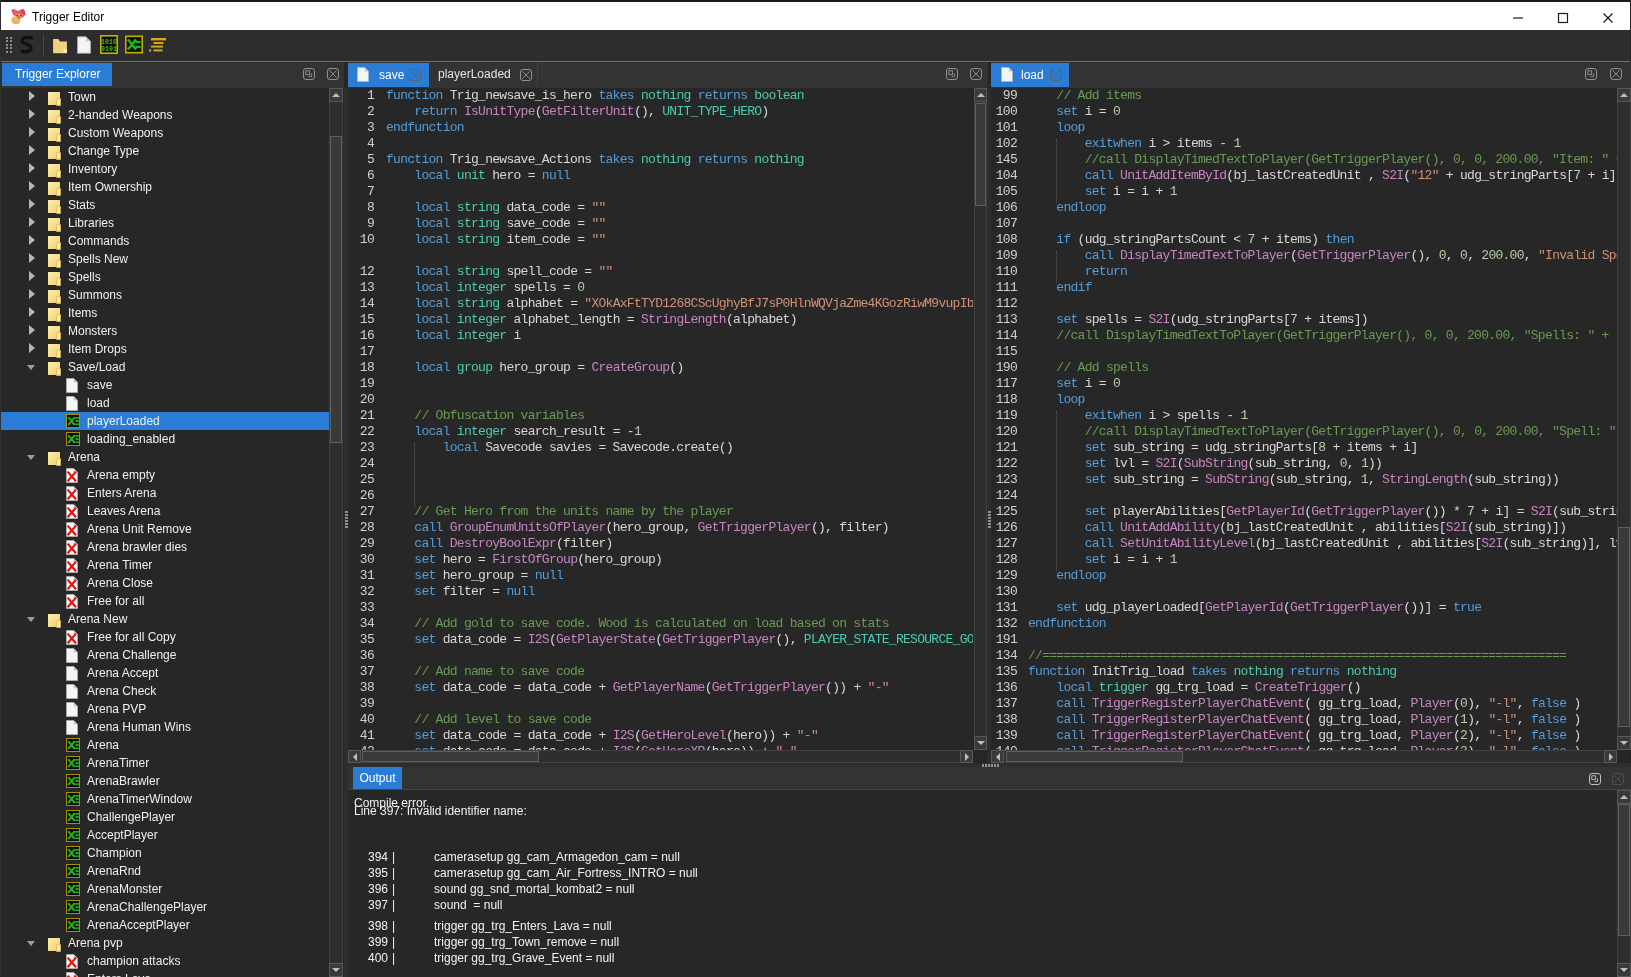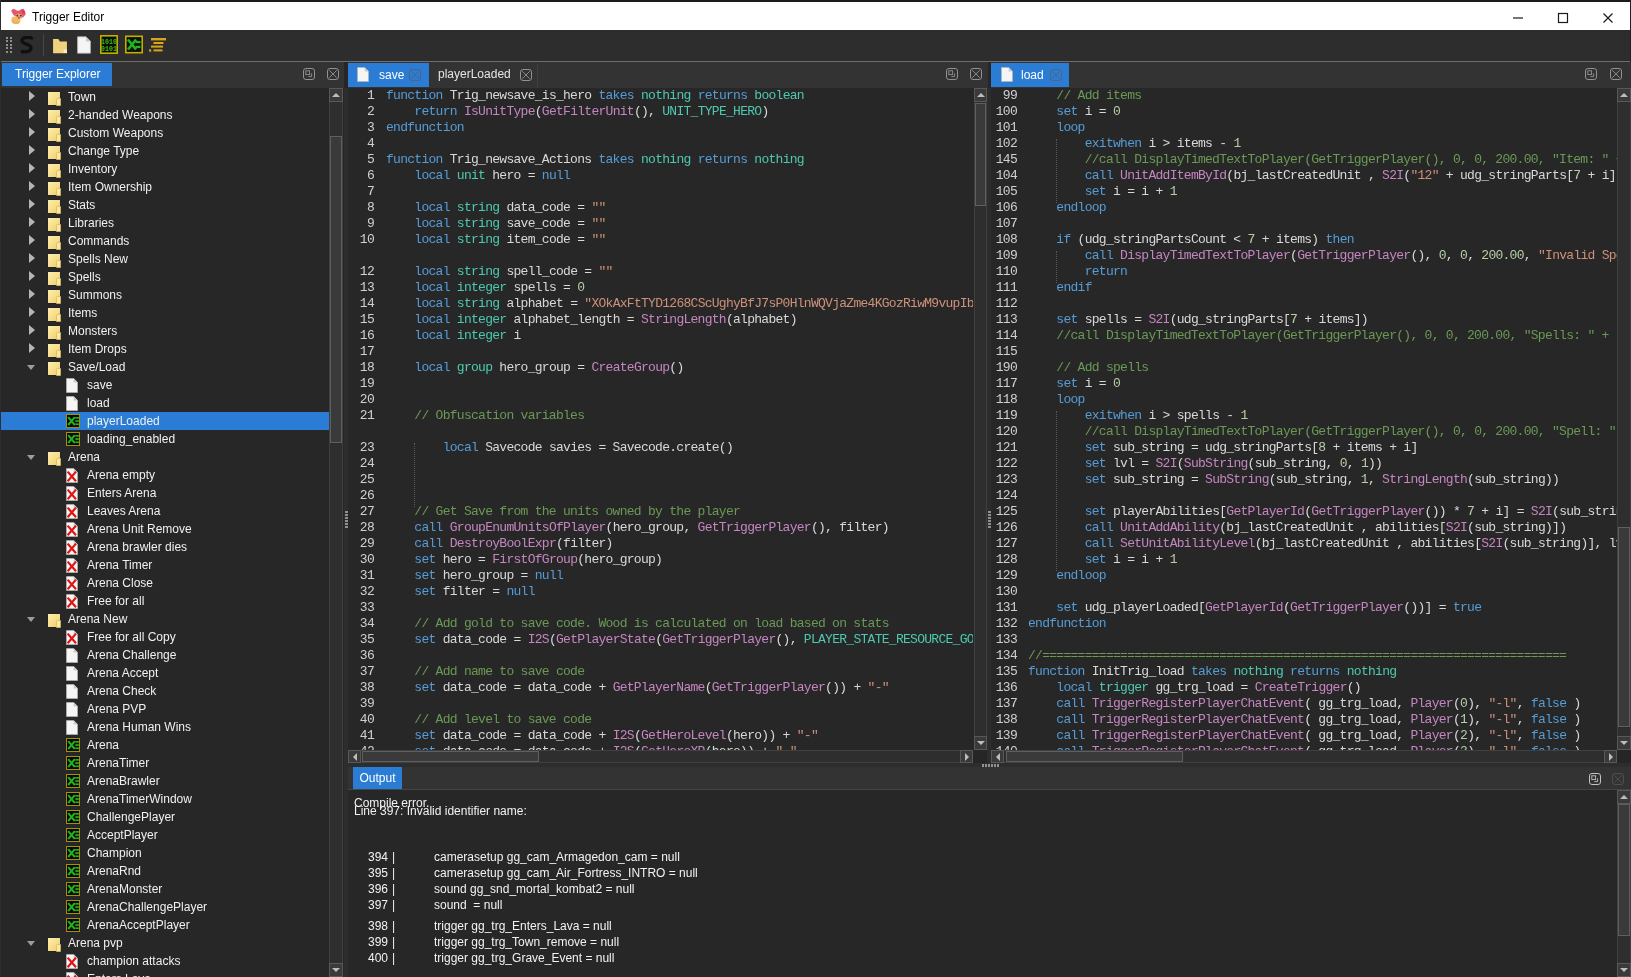--- a/index.html
+++ b/index.html
@@ -748,25 +748,26 @@
 <div class="ln" style="top:176px"><span class="no" style="width:26px">12</span><span class="cd" style="left:38px"><span class="w">    </span><span class="k">local</span><span class="w"> </span><span class="t">string</span><span class="w"> spell_code = </span><span class="s">""</span></span></div>
 <div class="ln" style="top:192px"><span class="no" style="width:26px">13</span><span class="cd" style="left:38px"><span class="w">    </span><span class="k">local</span><span class="w"> </span><span class="t">integer</span><span class="w"> spells = </span><span class="n">0</span></span></div>
 <div class="ln" style="top:208px"><span class="no" style="width:26px">14</span><span class="cd" style="left:38px"><span class="w">    </span><span class="k">local</span><span class="w"> </span><span class="t">string</span><span class="w"> alphabet = </span><span class="s">"XOkAxFtTYD1268CScUghyBfJ7sP0HlnWQVjaZme4KGozRiwM9vupIbqrDeN53c</span></span></div>
 <div class="ln" style="top:224px"><span class="no" style="width:26px">15</span><span class="cd" style="left:38px"><span class="w">    </span><span class="k">local</span><span class="w"> </span><span class="t">integer</span><span class="w"> alphabet_length = </span><span class="f">StringLength</span><span class="w">(alphabet)</span></span></div>
 <div class="ln" style="top:240px"><span class="no" style="width:26px">16</span><span class="cd" style="left:38px"><span class="w">    </span><span class="k">local</span><span class="w"> </span><span class="t">integer</span><span class="w"> i</span></span></div>
 <div class="ln" style="top:256px"><span class="no" style="width:26px">17</span><span class="cd" style="left:38px"></span></div>
 <div class="ln" style="top:272px"><span class="no" style="width:26px">18</span><span class="cd" style="left:38px"><span class="w">    </span><span class="k">local</span><span class="w"> </span><span class="t">group</span><span class="w"> hero_group = </span><span class="f">CreateGroup</span><span class="w">()</span></span></div>
 <div class="ln" style="top:288px"><span class="no" style="width:26px">19</span></div>
 <div class="ln" style="top:304px"><span class="no" style="width:26px">20</span><span class="cd" style="left:38px"></span></div>
 <div class="ln" style="top:320px"><span class="no" style="width:26px">21</span><span class="cd" style="left:38px"><span class="w">    </span><span class="c">// Obfuscation variables</span></span></div>
+<div class="ln" style="top:336px"><span class="no" style="width:26px">22</span><span class="cd" style="left:38px"><span class="w">    </span><span class="k">local</span><span class="w"> </span><span class="t">integer</span><span class="w"> search_result = -</span><span class="n">1</span></span></div>
 <div class="ln" style="top:352px"><span class="no" style="width:26px">23</span><span class="cd" style="left:38px"><span class="w">        </span><span class="k">local</span><span class="w"> Savecode savies = Savecode.create()</span></span></div>
 <div class="ln" style="top:368px"><span class="no" style="width:26px">24</span><span class="cd" style="left:38px"></span></div>
 <div class="ln" style="top:384px"><span class="no" style="width:26px">25</span><span class="cd" style="left:38px"></span></div>
 <div class="ln" style="top:400px"><span class="no" style="width:26px">26</span><span class="cd" style="left:38px"></span></div>
-<div class="ln" style="top:416px"><span class="no" style="width:26px">27</span><span class="cd" style="left:38px"><span class="w">    </span><span class="c">// Get Save from the units owned by the player</span></span></div>
+<div class="ln" style="top:416px"><span class="no" style="width:26px">27</span><span class="cd" style="left:38px"><span class="w">    </span><span class="c">// Get Hero from the units name by the player</span></span></div>
 <div class="ln" style="top:432px"><span class="no" style="width:26px">28</span><span class="cd" style="left:38px"><span class="w">    </span><span class="k">call</span><span class="w"> </span><span class="f">GroupEnumUnitsOfPlayer</span><span class="w">(hero_group, </span><span class="f">GetTriggerPlayer</span><span class="w">(), filter)</span></span></div>
 <div class="ln" style="top:448px"><span class="no" style="width:26px">29</span><span class="cd" style="left:38px"><span class="w">    </span><span class="k">call</span><span class="w"> </span><span class="f">DestroyBoolExpr</span><span class="w">(filter)</span></span></div>
 <div class="ln" style="top:464px"><span class="no" style="width:26px">30</span><span class="cd" style="left:38px"><span class="w">    </span><span class="k">set</span><span class="w"> hero = </span><span class="f">FirstOfGroup</span><span class="w">(hero_group)</span></span></div>
 <div class="ln" style="top:480px"><span class="no" style="width:26px">31</span><span class="cd" style="left:38px"><span class="w">    </span><span class="k">set</span><span class="w"> hero_group = </span><span class="k">null</span></span></div>
 <div class="ln" style="top:496px"><span class="no" style="width:26px">32</span><span class="cd" style="left:38px"><span class="w">    </span><span class="k">set</span><span class="w"> filter = </span><span class="k">null</span></span></div>
 <div class="ln" style="top:512px"><span class="no" style="width:26px">33</span><span class="cd" style="left:38px"></span></div>
 <div class="ln" style="top:528px"><span class="no" style="width:26px">34</span><span class="cd" style="left:38px"><span class="w">    </span><span class="c">// Add gold to save code. Wood is calculated on load based on stats</span></span></div>
 <div class="ln" style="top:544px"><span class="no" style="width:26px">35</span><span class="cd" style="left:38px"><span class="w">    </span><span class="k">set</span><span class="w"> data_code = </span><span class="f">I2S</span><span class="w">(</span><span class="f">GetPlayerState</span><span class="w">(</span><span class="f">GetTriggerPlayer</span><span class="w">(), </span><span class="t">PLAYER_STATE_RESOURCE_GOLD</span></span></div>
 <div class="ln" style="top:560px"><span class="no" style="width:26px">36</span><span class="cd" style="left:38px"></span></div>
 <div class="ln" style="top:576px"><span class="no" style="width:26px">37</span><span class="cd" style="left:38px"><span class="w">    </span><span class="c">// Add name to save code</span></span></div>
@@ -830,21 +831,21 @@
 <div class="ln" style="top:384px"><span class="no" style="width:26px">123</span><span class="cd" style="left:37px"><span class="w">        </span><span class="k">set</span><span class="w"> sub_string = </span><span class="f">SubString</span><span class="w">(sub_string, </span><span class="n">1</span><span class="w">, </span><span class="f">StringLength</span><span class="w">(sub_string))</span></span></div>
 <div class="ln" style="top:400px"><span class="no" style="width:26px">124</span><span class="cd" style="left:37px"></span></div>
 <div class="ln" style="top:416px"><span class="no" style="width:26px">125</span><span class="cd" style="left:37px"><span class="w">        </span><span class="k">set</span><span class="w"> playerAbilities[</span><span class="f">GetPlayerId</span><span class="w">(</span><span class="f">GetTriggerPlayer</span><span class="w">()) * </span><span class="n">7</span><span class="w"> + i] = </span><span class="f">S2I</span><span class="w">(sub_string</span></span></div>
 <div class="ln" style="top:432px"><span class="no" style="width:26px">126</span><span class="cd" style="left:37px"><span class="w">        </span><span class="k">call</span><span class="w"> </span><span class="f">UnitAddAbility</span><span class="w">(bj_lastCreatedUnit , abilities[</span><span class="f">S2I</span><span class="w">(sub_string)])</span></span></div>
 <div class="ln" style="top:448px"><span class="no" style="width:26px">127</span><span class="cd" style="left:37px"><span class="w">        </span><span class="k">call</span><span class="w"> </span><span class="f">SetUnitAbilityLevel</span><span class="w">(bj_lastCreatedUnit , abilities[</span><span class="f">S2I</span><span class="w">(sub_string)], lvl)</span></span></div>
 <div class="ln" style="top:464px"><span class="no" style="width:26px">128</span><span class="cd" style="left:37px"><span class="w">        </span><span class="k">set</span><span class="w"> i = i + </span><span class="n">1</span></span></div>
 <div class="ln" style="top:480px"><span class="no" style="width:26px">129</span><span class="cd" style="left:37px"><span class="w">    </span><span class="k">endloop</span></span></div>
 <div class="ln" style="top:496px"><span class="no" style="width:26px">130</span><span class="cd" style="left:37px"></span></div>
 <div class="ln" style="top:512px"><span class="no" style="width:26px">131</span><span class="cd" style="left:37px"><span class="w">    </span><span class="k">set</span><span class="w"> udg_playerLoaded[</span><span class="f">GetPlayerId</span><span class="w">(</span><span class="f">GetTriggerPlayer</span><span class="w">())] = </span><span class="k">true</span></span></div>
 <div class="ln" style="top:528px"><span class="no" style="width:26px">132</span><span class="cd" style="left:37px"><span class="k">endfunction</span></span></div>
-<div class="ln" style="top:544px"><span class="no" style="width:26px">133</span><span class="cd" style="left:37px"></span></div>
+<div class="ln" style="top:544px"><span class="no" style="width:26px">191</span><span class="cd" style="left:37px"></span></div>
 <div class="ln" style="top:560px"><span class="no" style="width:26px">134</span><span class="cd" style="left:37px"><span class="c">//==========================================================================</span></span></div>
 <div class="ln" style="top:576px"><span class="no" style="width:26px">135</span><span class="cd" style="left:37px"><span class="k">function</span><span class="w"> InitTrig_load </span><span class="k">takes</span><span class="w"> </span><span class="t">nothing</span><span class="w"> </span><span class="k">returns</span><span class="w"> </span><span class="t">nothing</span></span></div>
 <div class="ln" style="top:592px"><span class="no" style="width:26px">136</span><span class="cd" style="left:37px"><span class="w">    </span><span class="k">local</span><span class="w"> </span><span class="t">trigger</span><span class="w"> gg_trg_load = </span><span class="f">CreateTrigger</span><span class="w">()</span></span></div>
 <div class="ln" style="top:608px"><span class="no" style="width:26px">137</span><span class="cd" style="left:37px"><span class="w">    </span><span class="k">call</span><span class="w"> </span><span class="f">TriggerRegisterPlayerChatEvent</span><span class="w">( gg_trg_load, </span><span class="f">Player</span><span class="w">(</span><span class="n">0</span><span class="w">), </span><span class="s">"-l"</span><span class="w">, </span><span class="k">false</span><span class="w"> )</span></span></div>
 <div class="ln" style="top:624px"><span class="no" style="width:26px">138</span><span class="cd" style="left:37px"><span class="w">    </span><span class="k">call</span><span class="w"> </span><span class="f">TriggerRegisterPlayerChatEvent</span><span class="w">( gg_trg_load, </span><span class="f">Player</span><span class="w">(</span><span class="n">1</span><span class="w">), </span><span class="s">"-l"</span><span class="w">, </span><span class="k">false</span><span class="w"> )</span></span></div>
 <div class="ln" style="top:640px"><span class="no" style="width:26px">139</span><span class="cd" style="left:37px"><span class="w">    </span><span class="k">call</span><span class="w"> </span><span class="f">TriggerRegisterPlayerChatEvent</span><span class="w">( gg_trg_load, </span><span class="f">Player</span><span class="w">(</span><span class="n">2</span><span class="w">), </span><span class="s">"-l"</span><span class="w">, </span><span class="k">false</span><span class="w"> )</span></span></div>
 <div class="ln" style="top:656px"><span class="no" style="width:26px">140</span><span class="cd" style="left:37px"><span class="w">    </span><span class="k">call</span><span class="w"> </span><span class="f">TriggerRegisterPlayerChatEvent</span><span class="w">( gg_trg_load, </span><span class="f">Player</span><span class="w">(</span><span class="n">3</span><span class="w">), </span><span class="s">"-l"</span><span class="w">, </span><span class="k">false</span><span class="w"> )</span></span></div>
 <div class="guide" style="left:65px;top:51px;height:64px"></div>
 <div class="guide" style="left:65px;top:163px;height:32px"></div>
 <div class="guide" style="left:65px;top:323px;height:160px"></div>

